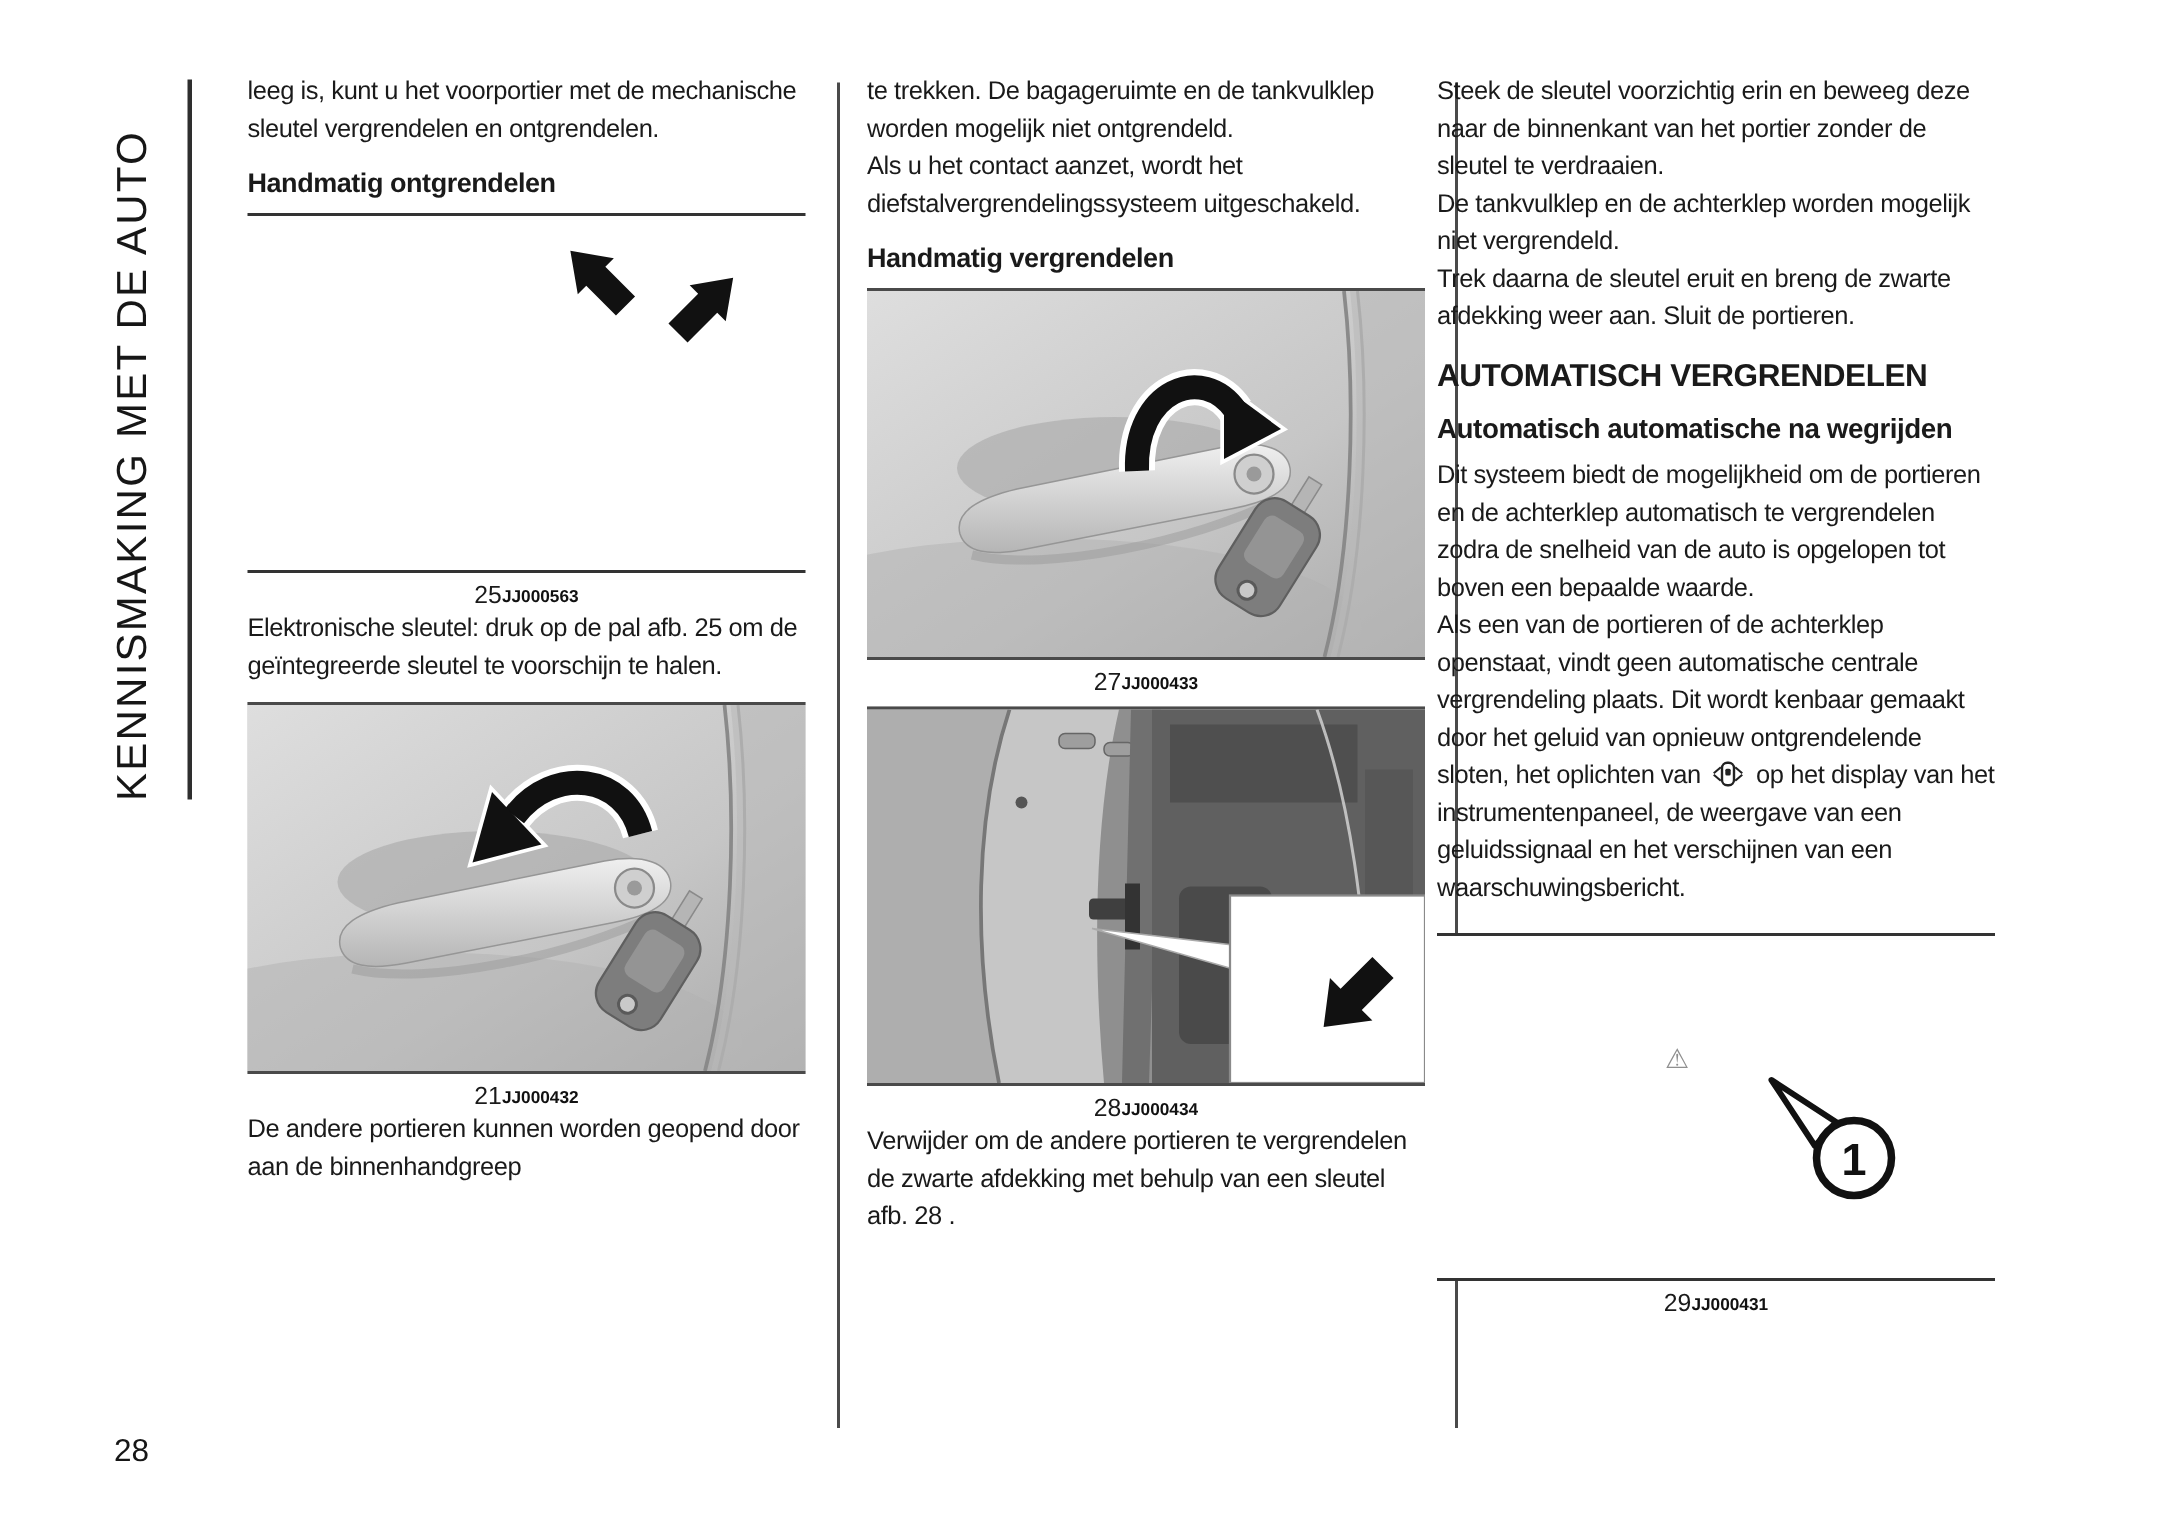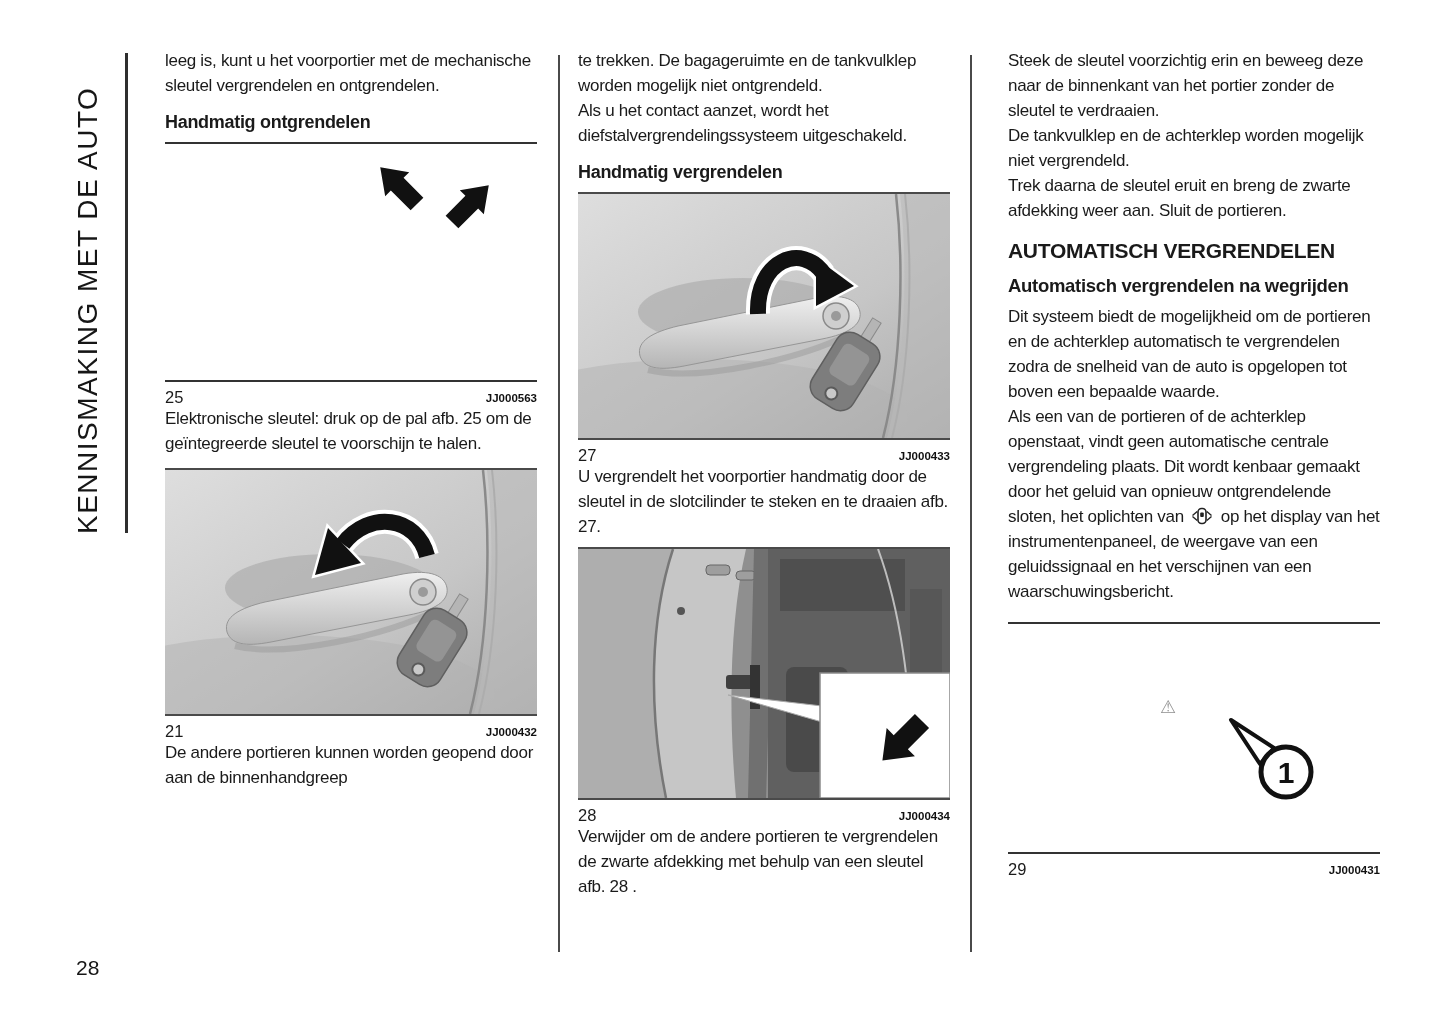--- a/index.html
+++ b/index.html
@@ -11,32 +11,32 @@
   .sidebar-title{
     position:absolute;left:72px;top:52px;height:482px;width:48px;
     writing-mode:vertical-rl;transform:rotate(180deg);
     font-size:28px;letter-spacing:1.5px;color:#161616;white-space:nowrap;
   }
   .sidebar-rule{position:absolute;left:125px;top:53px;width:2.5px;height:480px;background:#2e2e2e;}
   .page-number{position:absolute;left:76px;top:956px;font-size:21px;color:#161616;}
   .col{position:absolute;top:48px;width:372px;}
   .col-left{left:165px;}
   .col-mid{left:578px;}
-  .col-right{left:1008px;}
+  .col-right{left:958px;}
   .col-divider{position:absolute;top:55px;width:2px;height:897px;background:#4a4a4a;}
   .divider-1{left:558px;}
   .divider-2{left:970px;}
   .para{font-size:17px;line-height:25px;letter-spacing:-0.3px;margin:0;}
   .h-small{font-size:18px;font-weight:bold;letter-spacing:-0.3px;margin:13px 0 9px 0;line-height:22px;}
   .h-big{font-size:21px;font-weight:800;letter-spacing:-0.3px;margin:16px 0 0 0;line-height:24px;}
   .h-sub{font-size:18.5px;font-weight:bold;letter-spacing:-0.3px;margin:12px 0 0 0;line-height:21px;}
   .fig-blank{position:relative;height:236px;background:#fff;border-top:2px solid #333;border-bottom:2px solid #333;}
   .photo-box{position:relative;height:244px;border-top:2px solid #4a4a4a;border-bottom:2px solid #4a4a4a;background:#c9c9c9;}
   .photo-box svg,.fig-blank svg{display:block;width:100%;height:100%;}
-  .figcap{display:flex;justify-content:space-between;align-items:flex-end;margin-top:7px;margin-bottom:1px;}
+  .figcap{display:flex;justify-content:center;align-items:flex-end;margin-top:7px;margin-bottom:1px;}
   .fig-num{font-size:16.5px;line-height:16px;}
   .fig-code{font-size:11.5px;font-weight:bold;line-height:14px;color:#111;}
   .mt8{margin-top:8px;}
   .mt12{margin-top:12px;}
   .inline-icon{display:inline-block;vertical-align:-3px;margin:0 3px;}
   .warn-glyph{position:absolute;left:152px;top:72px;font-size:18px;color:#8f8f8f;font-family:"DejaVu Sans",sans-serif;}
   .callout-svg{position:absolute;left:0;top:0;}
 </style>
 </head>
 <body>
@@ -140,21 +140,20 @@
         <polygon points="276,92 238,64 238,112" fill="#111" stroke="#ffffff" stroke-width="5"></polygon>
         <path d="M180,120 C178,66 224,48 246,80" fill="none" stroke="#111" stroke-width="16"></path>
         <polygon points="276,92 238,64 238,112" fill="#111"></polygon>
       </g>
     </svg>
   </div>
   <div class="figcap">
     <span class="fig-num">27</span>
     <span class="fig-code">JJ000433</span>
   </div>
-  <p class="para">U vergrendelt het voorportier handmatig door de sleutel in de slotcilinder te steken en te draaien afb. 27.</p>
 
   <div class="photo-box mt8" style="height:249px;">
     <svg viewBox="0 0 372 249">
       <rect width="372" height="249" fill="#8f8f8f"></rect>
       <path d="M0,0 L95,0 C72,70 70,160 88,249 L0,249 Z" fill="#aeaeae"></path>
       <path d="M95,0 C72,70 70,160 88,249 L158,249 C150,160 152,70 168,0 Z" fill="#c6c6c6"></path>
       <path d="M95,0 C72,70 70,160 88,249" fill="none" stroke="#777" stroke-width="2.5"></path>
       <circle cx="103" cy="62" r="4" fill="#555"></circle>
       <rect x="128" y="16" width="24" height="10" rx="4" fill="#9e9e9e" stroke="#666"></rect>
       <rect x="158" y="22" width="20" height="9" rx="4" fill="#9e9e9e" stroke="#666"></rect>
@@ -178,21 +177,21 @@
     <span class="fig-code">JJ000434</span>
   </div>
   <p class="para">Verwijder om de andere portieren te vergrendelen de zwarte afdekking met behulp van een sleutel afb. 28 .</p>
 </div>
 
 <div class="col col-right">
   <p class="para">Steek de sleutel voorzichtig erin en beweeg deze naar de binnenkant van het portier zonder de sleutel te verdraaien.</p>
   <p class="para">De tankvulklep en de achterklep worden mogelijk niet vergrendeld.</p>
   <p class="para">Trek daarna de sleutel eruit en breng de zwarte afdekking weer aan. Sluit de portieren.</p>
   <h2 class="h-big">AUTOMATISCH VERGRENDELEN</h2>
-  <h3 class="h-sub">Automatisch vergrendelen na wegrijden</h3>
+  <h3 class="h-sub">Automatisch automatische na wegrijden</h3>
   <p class="para" style="margin-top:8px;">Dit systeem biedt de mogelijkheid om de portieren en de achterklep automatisch te vergrendelen zodra de snelheid van de auto is opgelopen tot boven een bepaalde waarde.</p>
   <p class="para">
     <span>Als een van de portieren of de achterklep openstaat, vindt geen automatische centrale vergrendeling plaats. Dit wordt kenbaar gemaakt door het geluid van opnieuw ontgrendelende sloten, het oplichten van</span>
     <svg class="inline-icon" width="22" height="18" viewBox="0 0 22 18">
       <rect x="7" y="1.5" width="8" height="15" rx="3.5" fill="none" stroke="#222" stroke-width="1.6"></rect>
       <rect x="9.2" y="5.5" width="3.6" height="4.5" rx="1" fill="#222"></rect>
       <path d="M6.2,4.5 L1.5,8.5 M6.2,13.5 L1.5,9.5" stroke="#222" stroke-width="1.4" fill="none"></path>
       <path d="M15.8,4.5 L20.5,8.5 M15.8,13.5 L20.5,9.5" stroke="#222" stroke-width="1.4" fill="none"></path>
     </svg>
     <span>op het display van het instrumentenpaneel, de weergave van een geluidssignaal en het verschijnen van een waarschuwingsbericht.</span>

